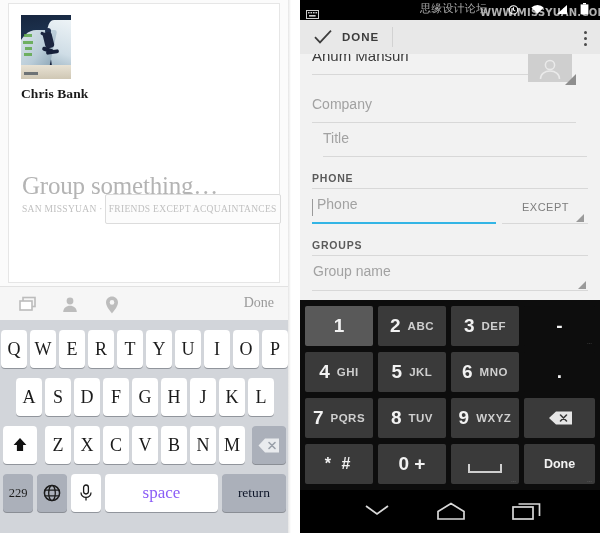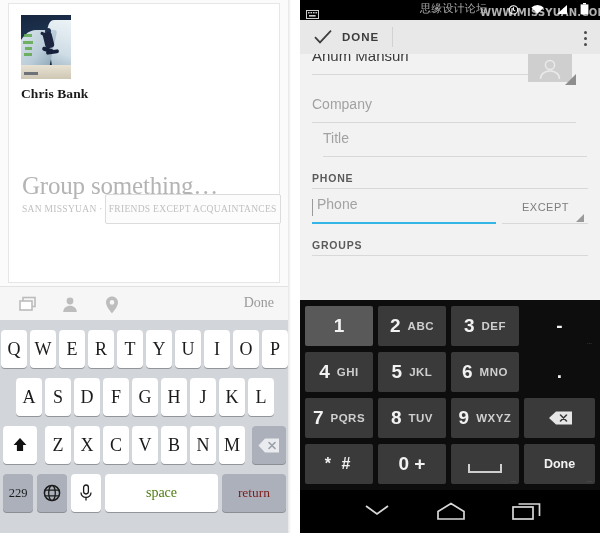--- a/index.html
+++ b/index.html
@@ -46,22 +46,22 @@
   .ico-pin{left:102px;}
   .ios-done{position:absolute;right:14px;top:8px;font-size:14px;color:#9a9a9a;}
 
   
   .ios-kb{position:absolute;left:0;top:320px;width:288px;height:213px;background:#d2d5da;}
   .krow{position:absolute;left:0;width:288px;}
   .kbtn{position:absolute;background:#ffffff;border-radius:4px;box-shadow:0 1px 0 rgba(134,138,145,.85);
         display:flex;align-items:center;justify-content:center;font-size:18px;color:#1b1b1b;}
   .kbtn.dark{background:#abb0ba;box-shadow:0 1px 0 rgba(120,124,131,.8);}
   .kbtn.sm{font-size:12.5px;}
-  .kbtn.space{font-size:14px;color:#4d7c0f;}
-  .kbtn.ret{font-size:13.5px;color:#7f1d1d;}
+  .kbtn.space{font-size:17px;color:#8b5cf6;}
+  .kbtn.ret{font-size:13.5px;color:#0f172a;}
 
   
   .and{position:absolute;left:300px;top:0;width:300px;height:533px;background:#000000;overflow:hidden;}
   .and-status{position:absolute;left:0;top:0;width:300px;height:20px;background:#000;padding-left:35px;}
   .sb-kb{position:absolute;left:6px;top:5px;width:13px;height:9px;}
   .sb-right{position:absolute;right:4px;top:2px;height:16px;display:flex;align-items:center;gap:12px;}
   .sb-clock{font-size:12.5px;color:#fff;font-weight:bold;letter-spacing:-.3px;}
   .watermark{position:absolute;left:120px;top:1px;width:175px;height:19px;color:#b9b9b9;font-size:9px;
              letter-spacing:.2px;white-space:nowrap;opacity:.82;font-family:"DejaVu Sans",sans-serif;}
   .wm-cn{position:absolute;left:0;top:0;font-size:11px;color:#cfcfcf;}
@@ -341,20 +341,25 @@
         <span class="fld-txt" style="left:5px;top:0;">Phone</span>
         <div class="focus-line" style="left:0;top:26px;width:184px;"></div>
         <div class="fld-line" style="left:190px;top:27px;width:86px;"></div>
         <span class="mobile-lbl" style="left:210px;top:5px;">EXCEPT</span>
         <span class="spin-corner" style="left:264px;top:18px;"></span>
       </div>
 
       <div class="sec-label" style="top:185px;">GROUPS</div>
       <div class="sec-rule" style="top:201px;"></div>
 
+      <div class="fld" style="top:209px;height:34px;width:276px;">
+        <span class="fld-txt" style="left:1px;top:0;">Group name</span>
+        <div class="fld-line" style="left:0;top:27px;width:276px;"></div>
+        <span class="spin-corner" style="left:266px;top:18px;"></span>
+      </div>
     </div>
 
     <div class="and-kb">
 
       <div class="nkey light" style="left:5px;top:6px;width:68px;height:40px;">
         <span class="nk-num">1</span>
       </div>
       <div class="nkey" style="left:78px;top:6px;width:68px;height:40px;">
         <span class="nk-num">2</span>
         <span class="nk-sub">ABC</span>

